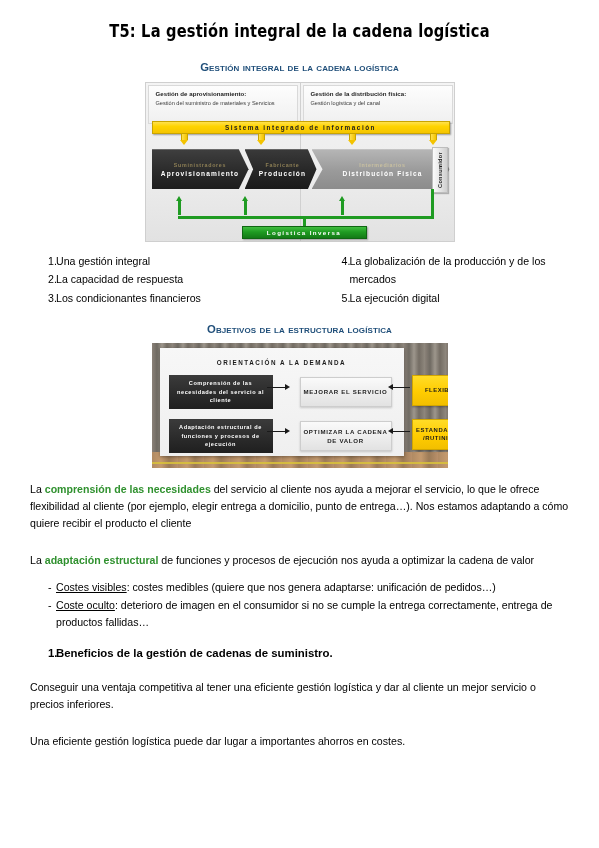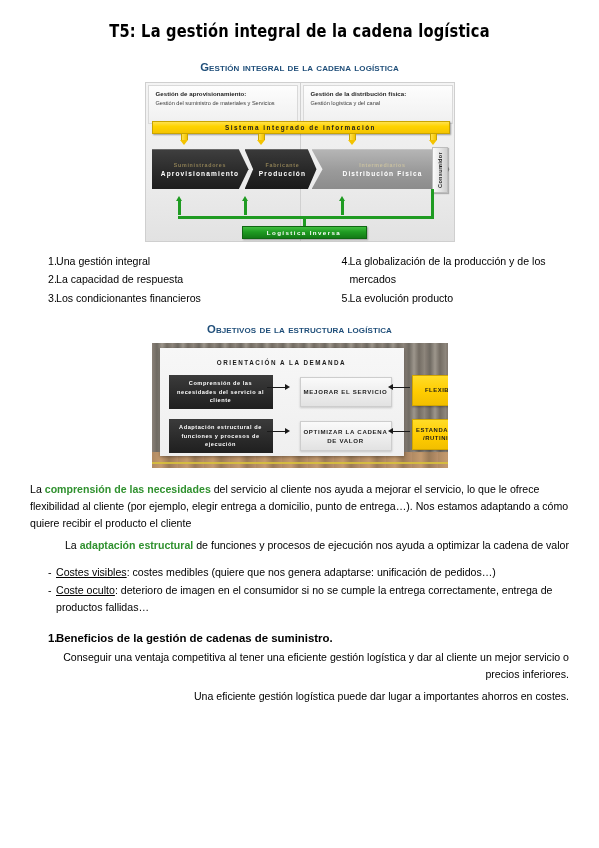--- a/index.html
+++ b/index.html
@@ -51,21 +51,21 @@
   .sec-heading.h2 { margin-top: 8px; }
 
   
   .para {
     font-size: 10.6px;
     line-height: 1.62;
     margin: 0 0 0 0;
     padding: 0 30px;
     text-align: left;
   }
-  .para.gap { margin-top: 5px; text-align: right; }
+  .para.gap { margin-top: 20px; }
   .green { color: #30912F; font-weight: bold; }
   .uline { text-decoration: underline; }
 
   
   .twocol {
     display: flex;
     padding: 0 30px;
     margin-top: 10px;
     gap: 0;
   }
@@ -571,21 +571,21 @@
       </ol>
     </div>
     <div class="col right">
       <ol class="numlist">
         <li>
           <span class="num">4.</span>
           <span class="txt">La globalización de la producción y de los mercados</span>
         </li>
         <li>
           <span class="num">5.</span>
-          <span class="txt">La evolución producto</span>
+          <span class="txt">La ejecución digital</span>
         </li>
       </ol>
     </div>
   </div>
 
   <div class="sec-heading h2" style="margin-top:16px;">Objetivos de la estructura logística</div>
 
   <div class="diagram2">
     <div class="d2-photo-bottom"></div>
 

